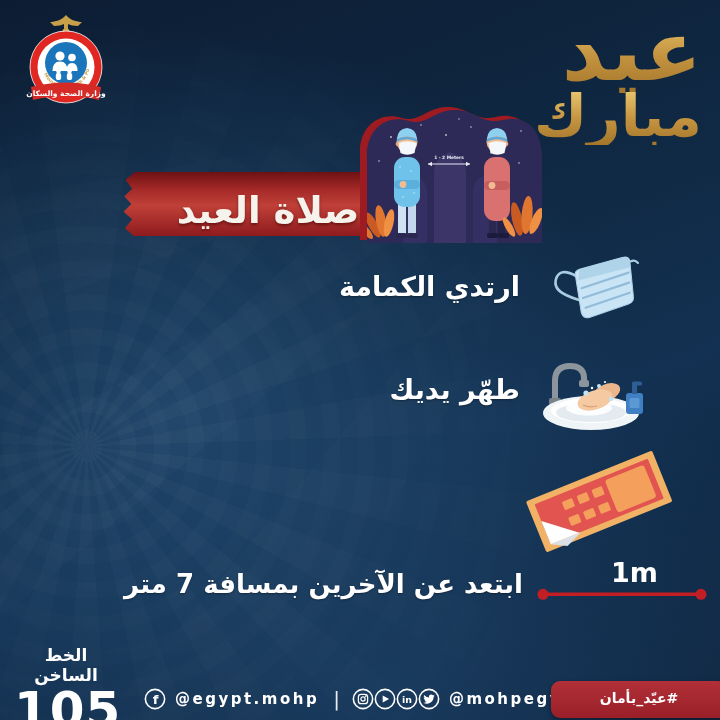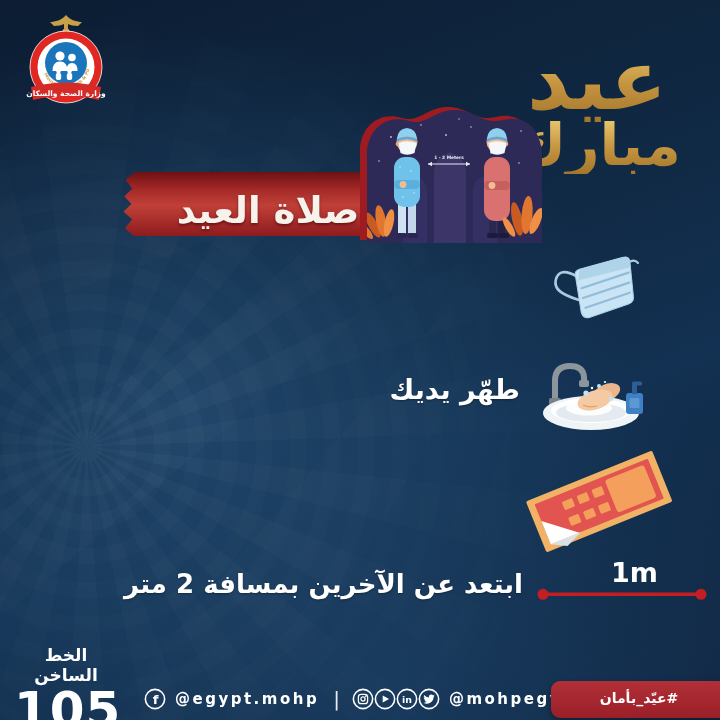--- a/index.html
+++ b/index.html
@@ -15,21 +15,21 @@
   .pattern-overlay{
     position:absolute;inset:0;pointer-events:none;
     background:
       repeating-conic-gradient(from 0deg at 12% 62%, rgba(255,255,255,0.028) 0deg 8deg, transparent 8deg 16deg),
       repeating-radial-gradient(circle at 12% 62%, rgba(255,255,255,0.02) 0 16px, transparent 16px 34px),
       repeating-conic-gradient(from 10deg at 88% 12%, rgba(255,255,255,0.018) 0deg 10deg, transparent 10deg 20deg);
     mask-image:radial-gradient(circle at 20% 60%, #000 0%, transparent 62%);
     -webkit-mask-image:radial-gradient(circle at 20% 60%, #000 0%, transparent 62%);
   }
   .logo{position:absolute;left:22px;top:12px;}
-  .eid-greeting{position:absolute;right:18px;top:38px;width:210px;text-align:center;direction:rtl;}
+  .eid-greeting{position:absolute;right:18px;top:9px;width:210px;direction:rtl;}
   .eid-line{
     font-weight:700;
     color:#C99C42;
     background:linear-gradient(180deg,#E9C76E 5%,#C59440 55%,#A3762B 100%);
     -webkit-background-clip:text;background-clip:text;
     -webkit-text-fill-color:transparent;
     line-height:1.0;
   }
   .eid-line1{font-size:84px;}
   .eid-line2{font-size:58px;margin-top:-6px;}
@@ -197,20 +197,21 @@
       </g>
       <g>
         <ellipse cx="166" cy="124" rx="5" ry="17" fill="#C85A22" transform="rotate(-12 166 124)"></ellipse>
         <ellipse cx="176" cy="120" rx="5.5" ry="19" fill="#E0762F" transform="rotate(5 176 120)"></ellipse>
         <ellipse cx="185" cy="126" rx="4.5" ry="14" fill="#F09045" transform="rotate(22 185 126)"></ellipse>
         <ellipse cx="158" cy="132" rx="3.5" ry="11" fill="#F09045" transform="rotate(-30 158 132)"></ellipse>
       </g>
     </g>
   </svg>
 
+  <div class="g-row-text t1">ارتدي الكمامة</div>
   <svg class="icon-slot i1" width="100" height="72" viewBox="0 0 100 72">
     <path d="M34 22 Q18 13 14 25 Q11 35 24 41 Q30 44 37 46" stroke="#A9CCE2" stroke-width="2.6" fill="none" stroke-linecap="round"></path>
     <path d="M84 10 Q92 4 96 9" stroke="#A9CCE2" stroke-width="2.2" fill="none" stroke-linecap="round"></path>
     <g transform="rotate(-9 60 36)">
       <path d="M36 18 Q35 13 41 12 L85 7 Q92 6 92 12 L90 47 Q90 53 84 54 L44 61 Q37 62 36 55 Z" fill="#C9E4F4" stroke="#AFD2E8" stroke-width="1"></path>
       <path d="M41 12 L85 7 Q92 6 92 12 L91.5 18 L38 23 Z" fill="#AFD4EA"></path>
       <path d="M40 31 L89 23" stroke="#93BCD9" stroke-width="2.2" fill="none" stroke-linecap="round"></path>
       <path d="M40 41 L88 33" stroke="#93BCD9" stroke-width="2.2" fill="none" stroke-linecap="round"></path>
       <path d="M41 51 L87 43" stroke="#93BCD9" stroke-width="2.2" fill="none" stroke-linecap="round"></path>
     </g>
@@ -254,21 +255,21 @@
         <rect x="79" y="41" width="11" height="9" rx="1.5"></rect>
         <rect x="47" y="58" width="11" height="9" rx="1.5"></rect>
         <rect x="63" y="58" width="11" height="9" rx="1.5"></rect>
         <rect x="79" y="58" width="11" height="9" rx="1.5"></rect>
       </g>
       <path d="M21 76 L54 76 L36 84 Z" fill="#D9E0E6"></path>
       <path d="M21 76 L52 76 L21 51 Z" fill="#FFFFFF"></path>
     </g>
   </svg>
 
-  <div class="g-row-text t4">ابتعد عن الآخرين بمسافة 2 متر</div>
+  <div class="g-row-text t4">ابتعد عن الآخرين بمسافة 7 متر</div>
   <svg class="icon-slot i4" width="178" height="46" viewBox="0 0 178 46">
     <text x="78" y="26" font-size="27" font-weight="700" fill="#FFFFFF">1m</text>
     <rect x="8" y="36.5" width="162" height="3.6" rx="1.8" fill="#C41E25"></rect>
     <circle cx="10" cy="38.3" r="5.5" fill="#C41E25"></circle>
     <circle cx="168" cy="38.3" r="5.5" fill="#C41E25"></circle>
   </svg>
 
   <div class="hotline">
     <div class="hotline-label">الخط الساخن</div>
     <div class="hotline-number">105</div>

